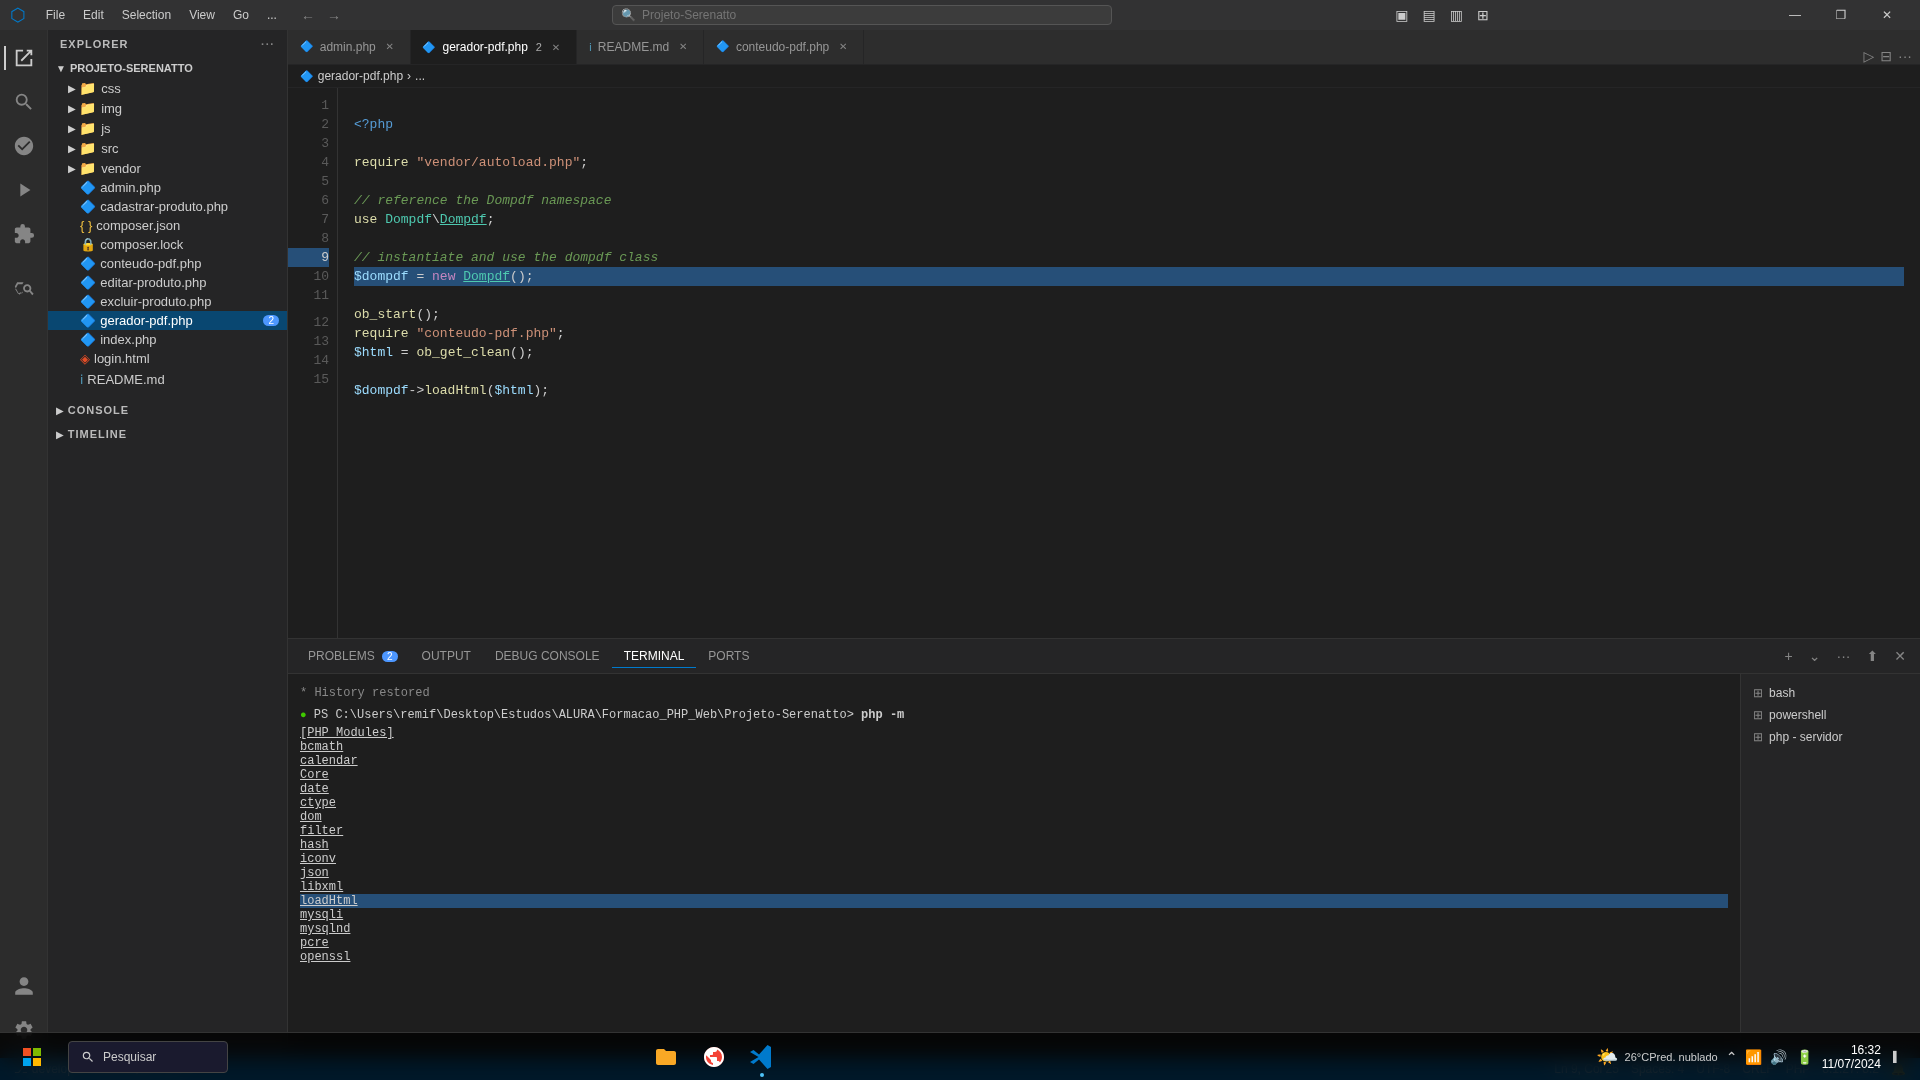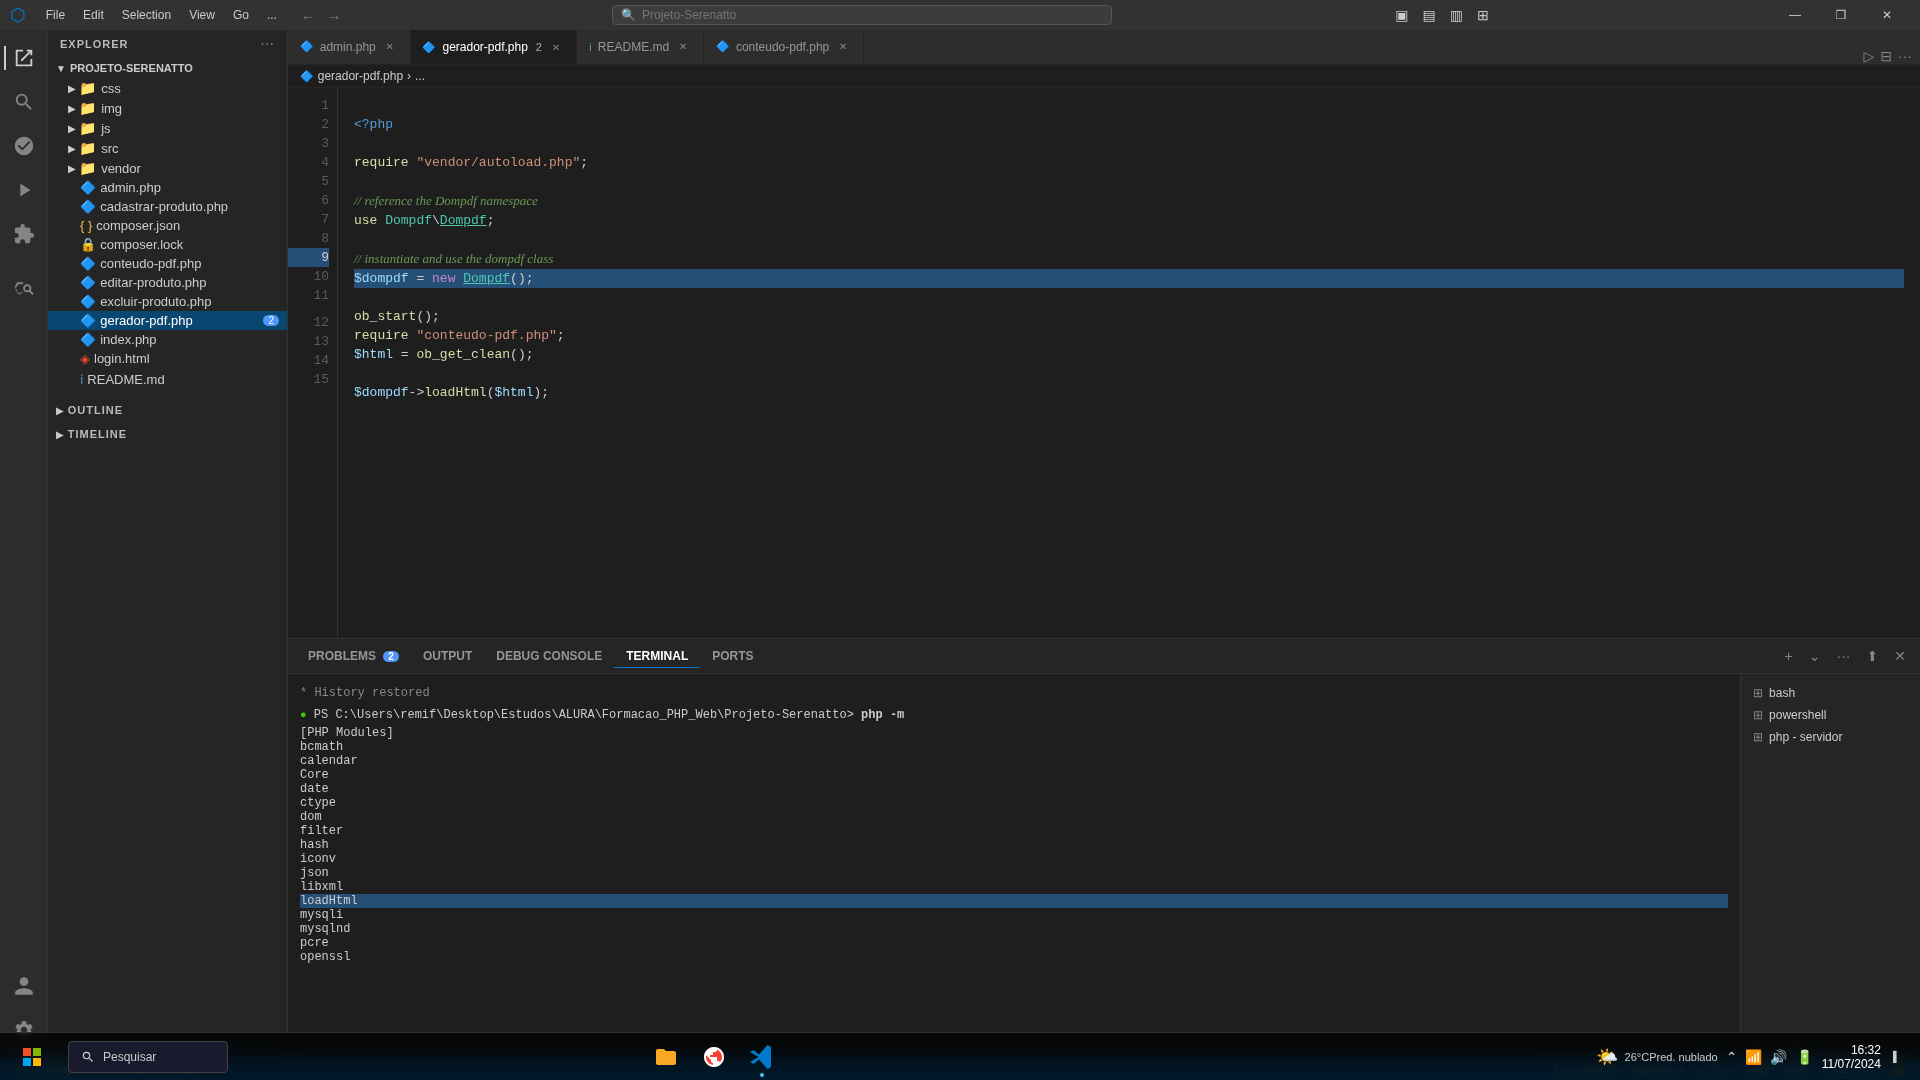--- a/index.html
+++ b/index.html
@@ -58,32 +58,32 @@
     #breadcrumb span { color: #cccccc; }
 
     
     #code-editor { flex: 1; display: flex; overflow: hidden; font-family: 'Courier New', monospace; font-size: 13px; }
     #line-numbers { width: 50px; background: #1e1e1e; color: #5a5a5a; text-align: right; padding: 8px 8px 8px 0; line-height: 19px; user-select: none; border-right: 1px solid #333; }
     #code-content { flex: 1; padding: 8px 16px; line-height: 19px; overflow-y: auto; white-space: pre; }
 
     
     .kw-tag { color: #569cd6; }
     .kw-str { color: #ce9178; }
-    .kw-comment { color: #6a9955; font-style: italic; font-family: Liberation Serif, serif; }
+    .kw-comment { color: #6a9955; font-style: italic; }
     .kw-var { color: #9cdcfe; }
     .kw-func { color: #dcdcaa; }
     .kw-class { color: #4ec9b0; }
     .kw-op { color: #cccccc; }
     .kw-new { color: #c586c0; }
     .underline { text-decoration: underline; }
 
     
     #terminal-area { height: 420px; background: #1e1e1e; border-top: 1px solid #333; display: flex; flex-direction: column; }
     #terminal-tabs { display: flex; align-items: center; background: #252526; height: 35px; padding: 0 8px; border-bottom: 1px solid #333; }
-    .term-tab { padding: 4px 12px; font-size: 12px; cursor: pointer; color: #969696; font-weight: bold; }
+    .term-tab { padding: 4px 12px; font-size: 12px; cursor: pointer; color: #969696; }
     .term-tab.active { color: #ffffff; border-bottom: 1px solid #007acc; }
     .term-tab .badge { background: #4d97ff; color: white; border-radius: 10px; padding: 0 5px; font-size: 10px; margin-left: 4px; }
     #terminal-controls { margin-left: auto; display: flex; gap: 4px; }
     .term-ctrl-btn { color: #858585; cursor: pointer; padding: 2px 6px; font-size: 14px; }
     #terminal-content { display: flex; flex: 1; overflow: hidden; }
     #terminal-main { flex: 1; padding: 8px 12px; font-family: 'Courier New', monospace; font-size: 12px; overflow-y: auto; color: #cccccc; }
     #terminal-sidebar { width: 180px; background: #252526; border-left: 1px solid #333; padding: 8px 0; }
     .term-session { display: flex; align-items: center; padding: 4px 12px; cursor: pointer; font-size: 12px; color: #cccccc; gap: 6px; }
     .term-session .sess-icon { color: #858585; font-size: 12px; }
     .term-history-restored { color: #888; font-size: 12px; padding: 4px 0; }
@@ -309,21 +309,21 @@
       </div>
 
       <div class="tree-item">
         <span class="indent" style="margin-left:24px;"></span>
         <span style="font-size:13px;margin-right:4px;color:#519aba;">ℹ</span>
         <span>README.md</span>
       </div>
 
       <div style="display:flex;align-items:center;padding:6px 8px;cursor:pointer;margin-top:8px;">
         <span style="font-size:10px;color:#cccccc;margin-right:4px;">▶</span>
-        <span style="font-size:11px;font-weight:700;color:#bbbbbb;letter-spacing:1px;">OUTLINE</span>
+        <span style="font-size:11px;font-weight:700;color:#bbbbbb;letter-spacing:1px;">CONSOLE</span>
       </div>
 
       <div style="display:flex;align-items:center;padding:6px 8px;cursor:pointer;">
         <span style="font-size:10px;color:#cccccc;margin-right:4px;">▶</span>
         <span style="font-size:11px;font-weight:700;color:#bbbbbb;letter-spacing:1px;">TIMELINE</span>
       </div>
     </div>
   </div>
 
   <div id="editor-area">
@@ -423,21 +423,21 @@
         <div id="terminal-content">
           <div id="terminal-main">
             <div class="term-history-restored">* History restored</div>
             <div style="margin-top:4px;">
               <span style="color:#3fc900;font-size:11px;">●</span>
               <span class="term-prompt">
                 <span style="color:#cccccc;">PS C:\Users\remif\Desktop\Estudos\ALURA\Formacao_PHP_Web\Projeto-Serenatto&gt;</span>
                 <span style="color:#cccccc;font-weight:bold;"> <span>php -m</span></span>
               </span>
             </div>
-            <div style="margin-top:4px;">
+            <div style="margin-top:4px;text-decoration:underline;">
               <div class="term-module">[PHP Modules]</div>
               <div class="term-module">bcmath</div>
               <div class="term-module">calendar</div>
               <div class="term-module">Core</div>
               <div class="term-module">date</div>
               <div class="term-module">ctype</div>
               <div class="term-module">dom</div>
               <div class="term-module">filter</div>
               <div class="term-module">hash</div>
               <div class="term-module">iconv</div>

